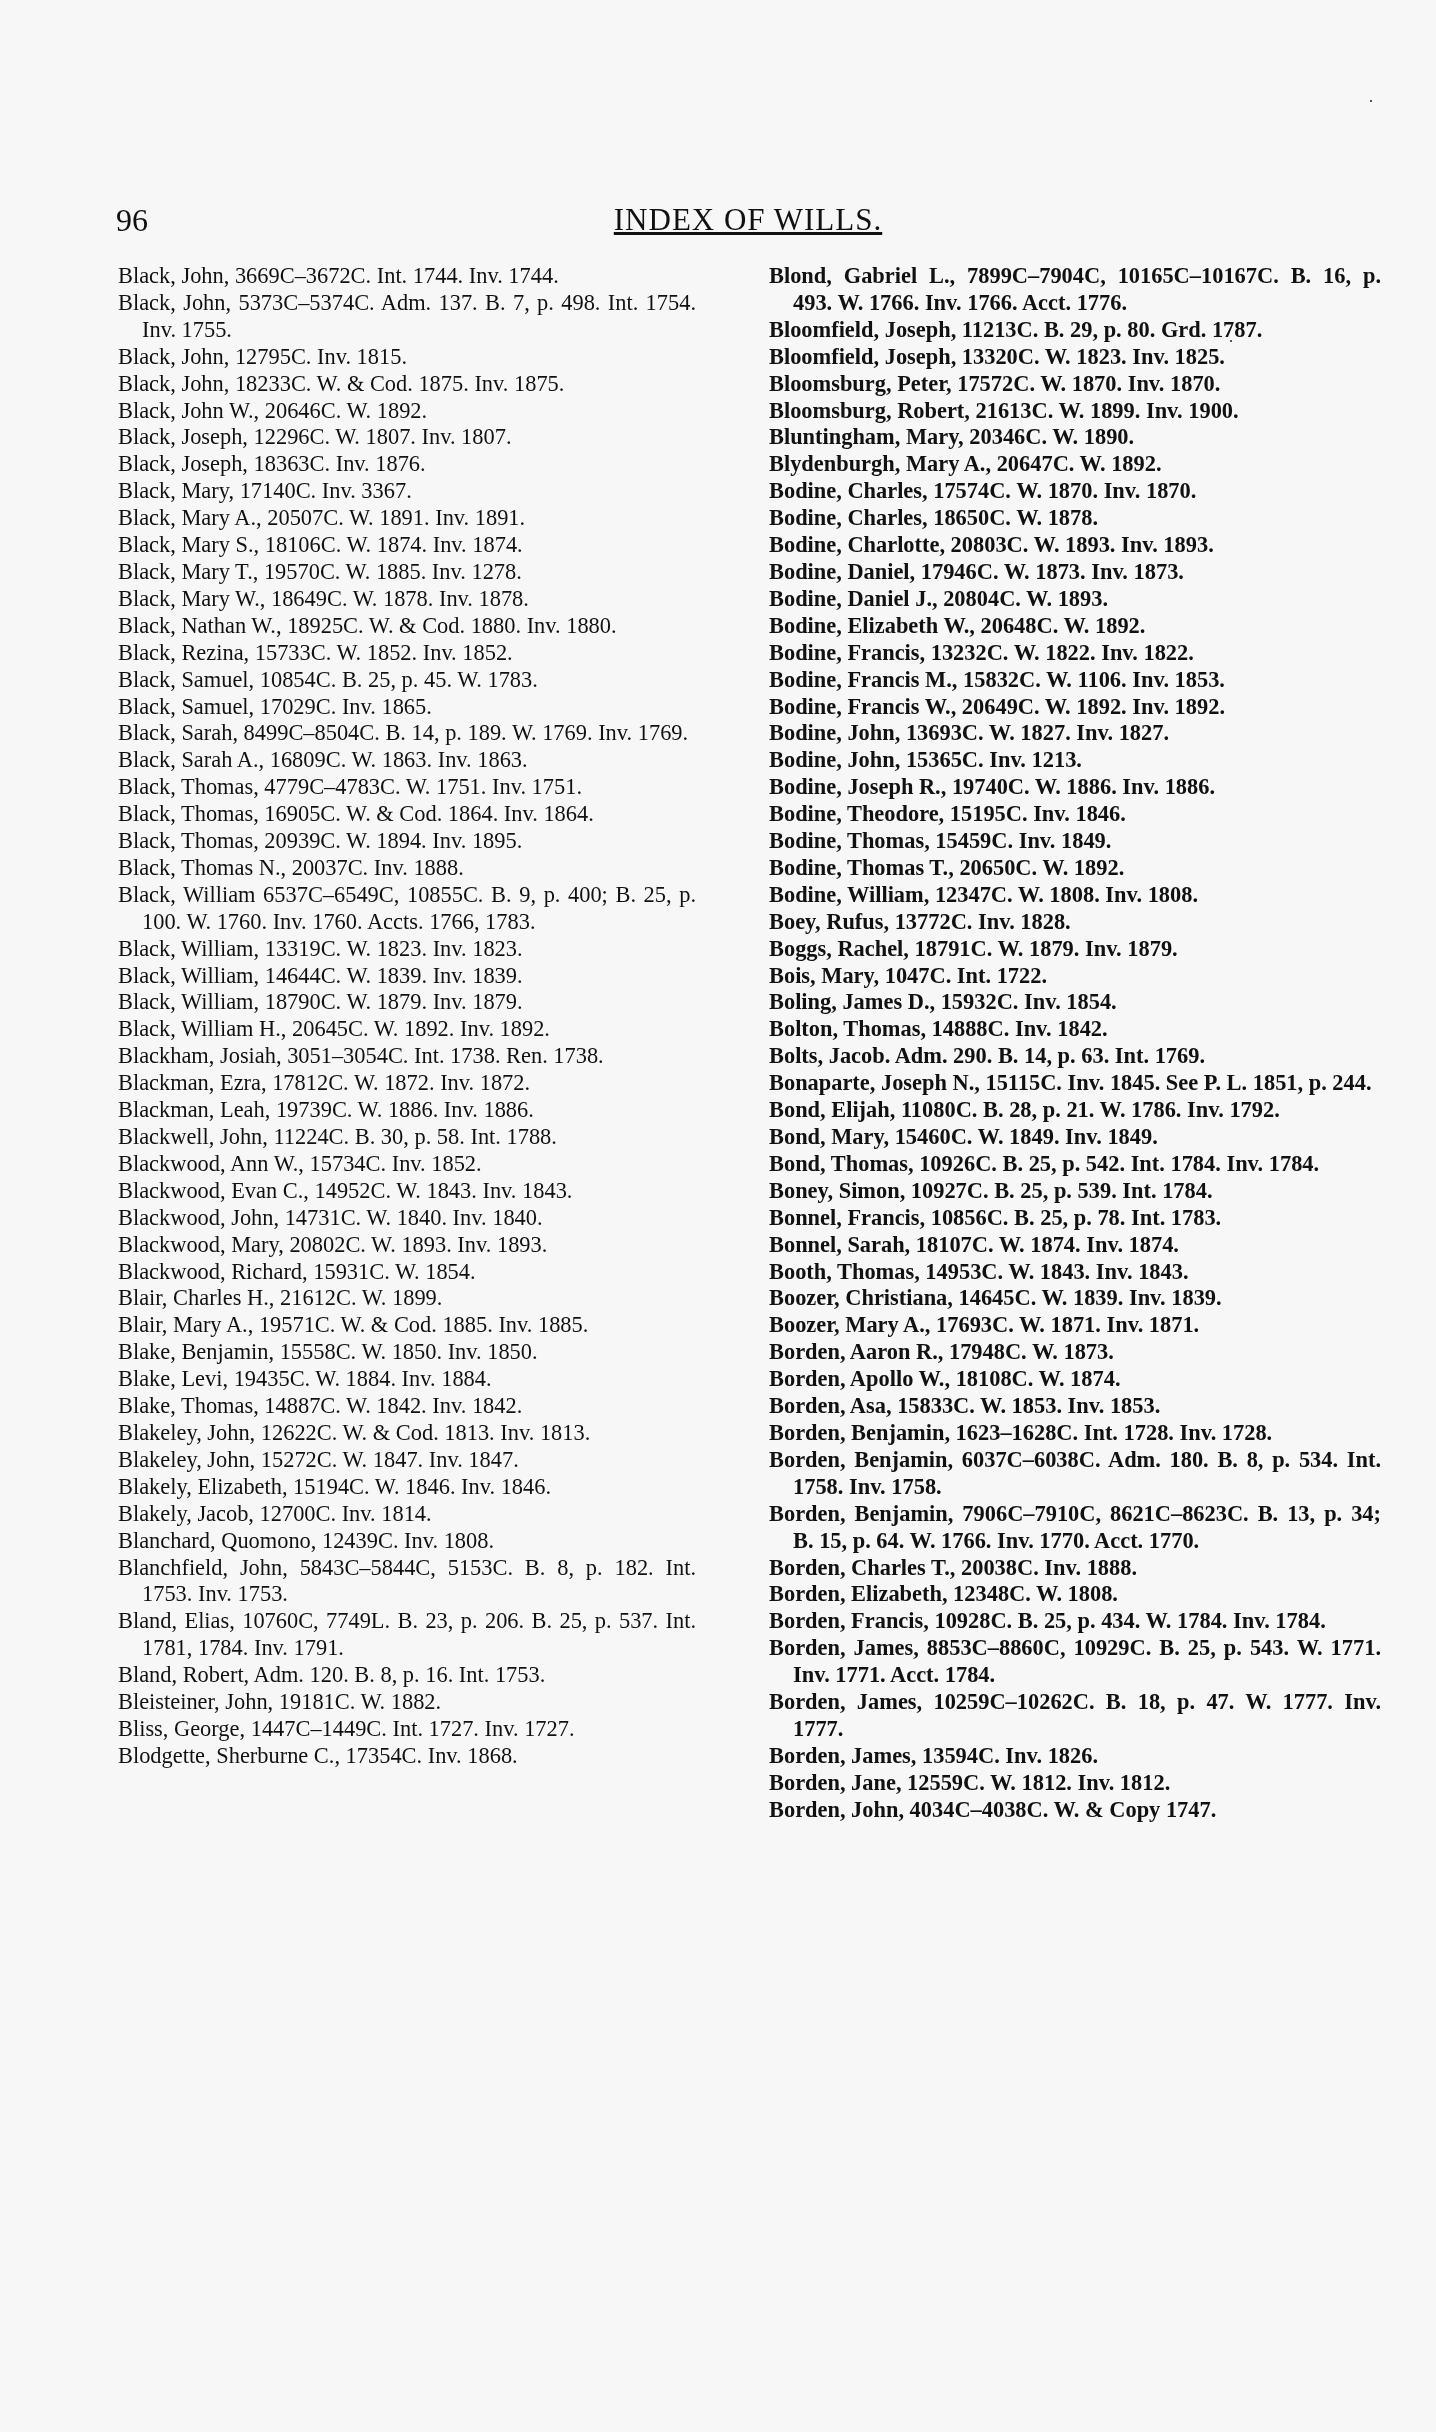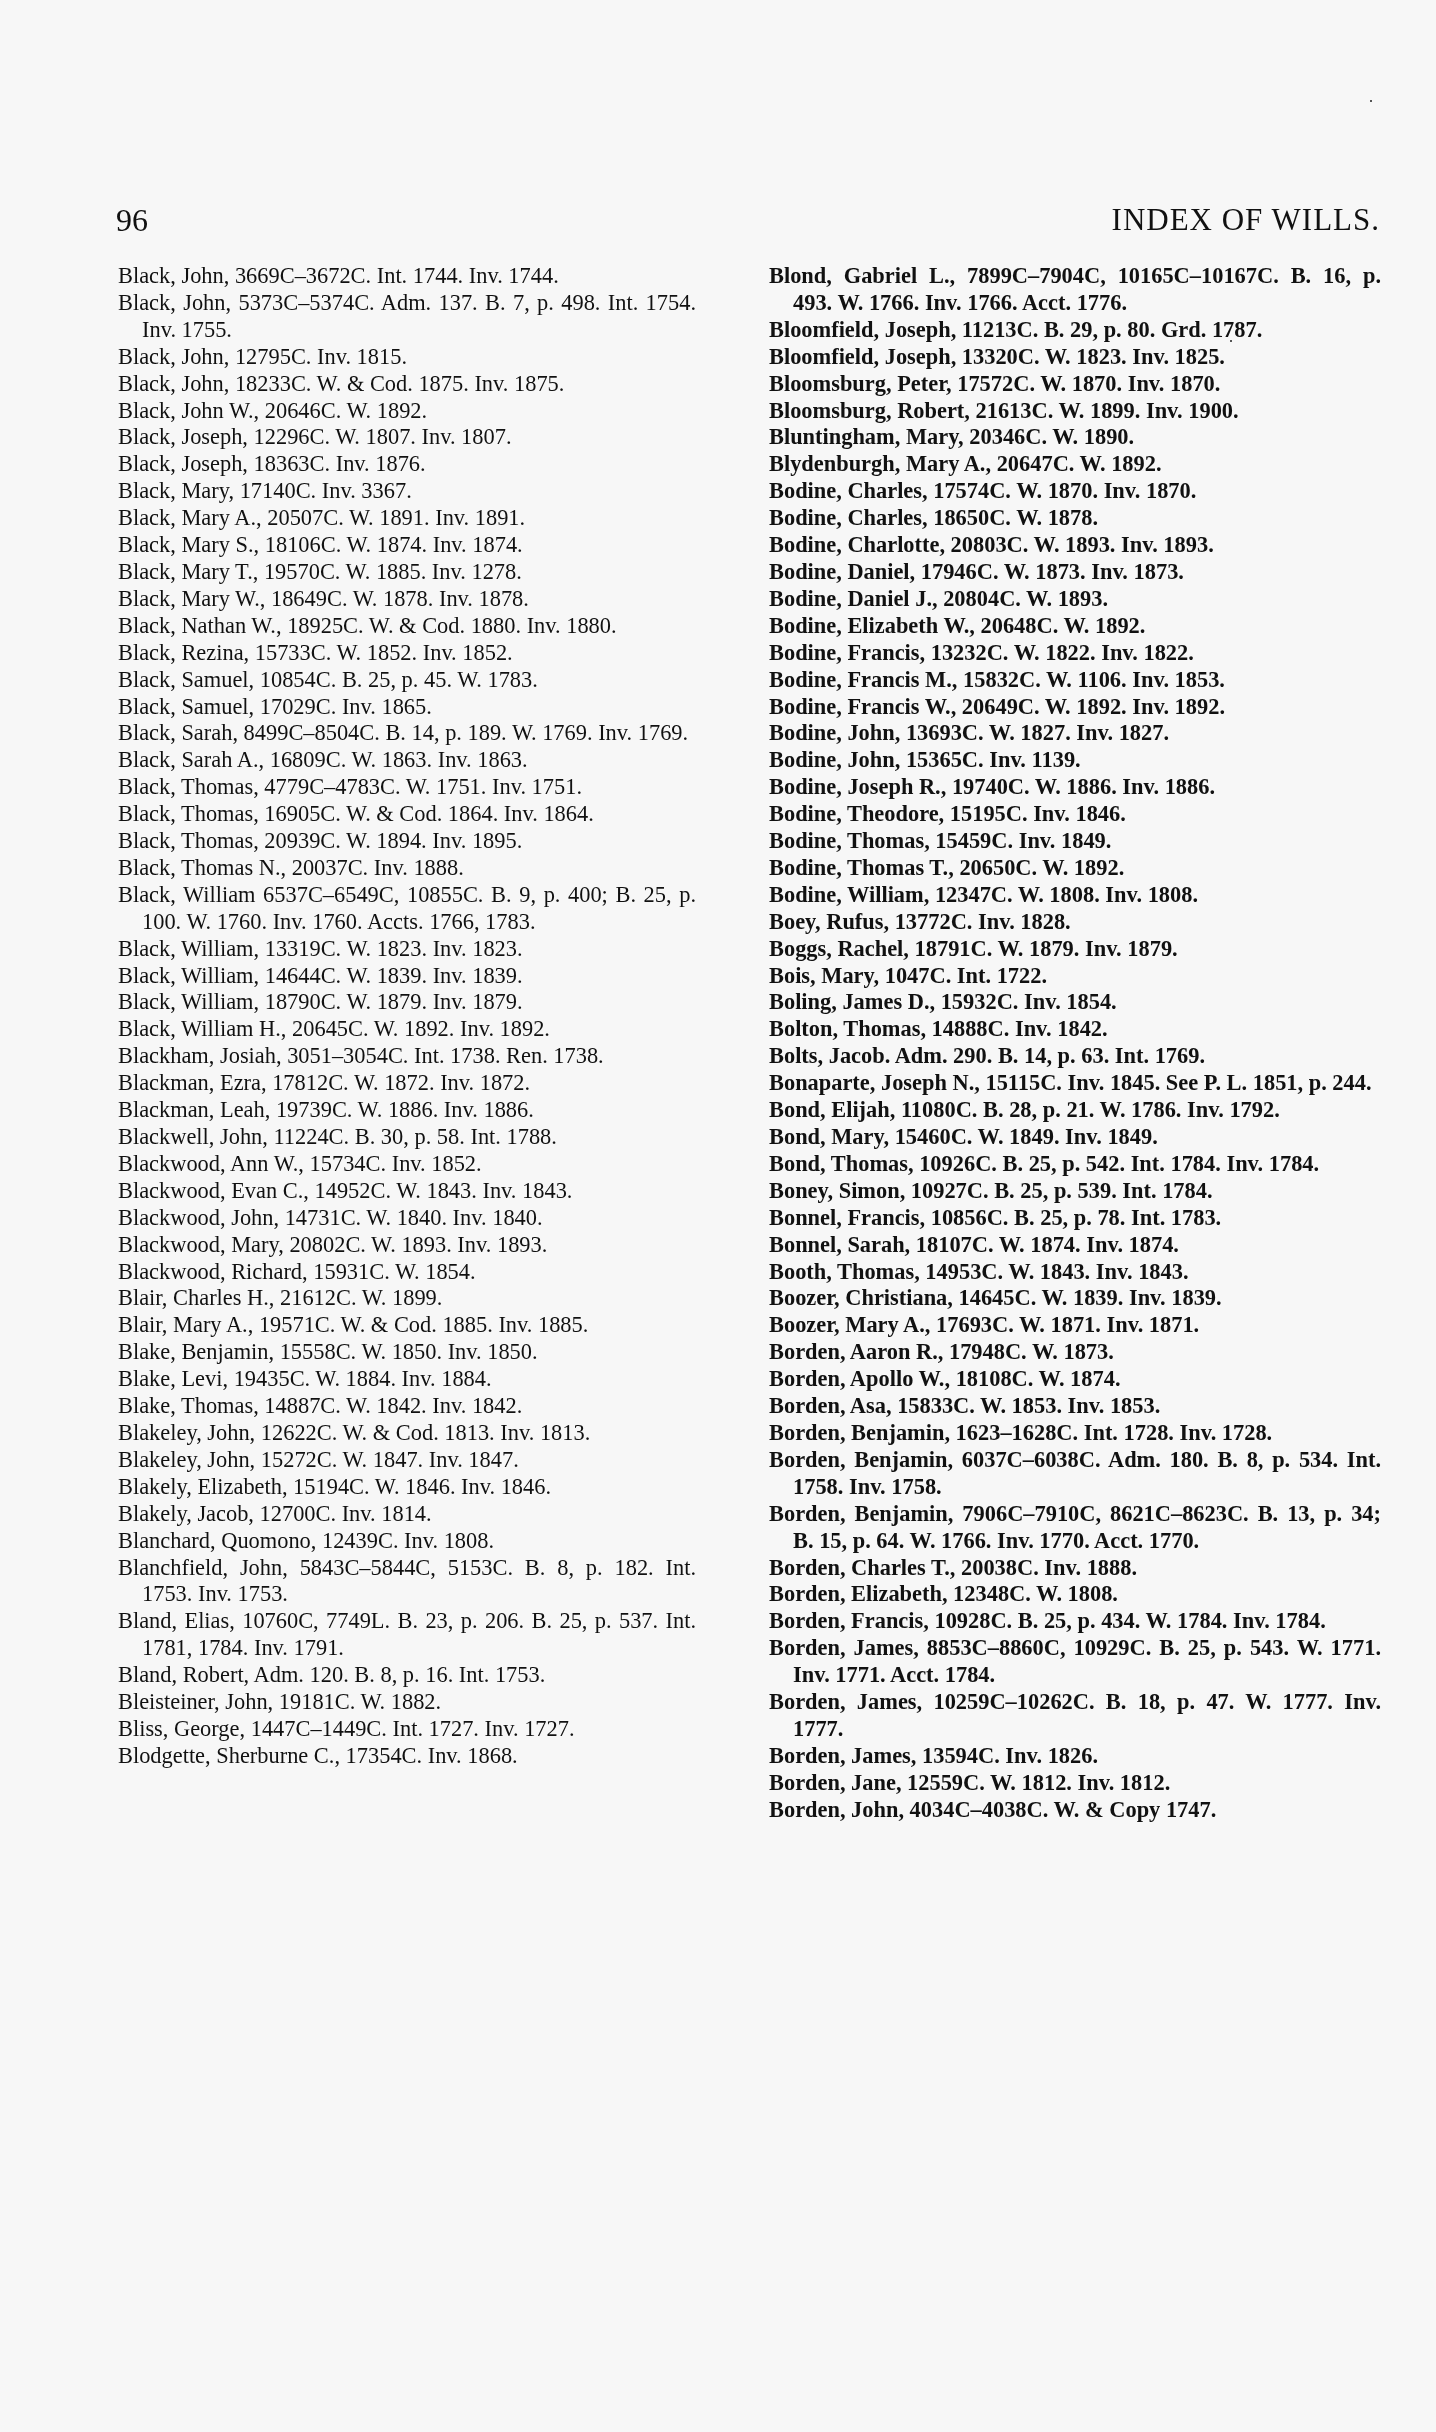--- a/index.html
+++ b/index.html
@@ -12,22 +12,22 @@
     overflow: hidden;
   }
   .page-header {
     position: absolute; top: 200px; left: 116px; width: 1264px; height: 40px;
   }
   .page-number {
     position: absolute; left: 0; top: 0;
     font-size: 32px; line-height: 40px;
   }
   .running-title {
-    position: absolute; left: 0; right: 0; top: 0; text-align: right;
-    font-size: 31px; line-height: 40px; letter-spacing: 1px;
+    position: absolute; left: 0; right: 0; top: 0; text-align: center;
+    font-size: 31px; line-height: 40px; letter-spacing: 1px; text-decoration: underline;
   }
   .column {
     position: absolute; top: 263px;
     font-size: 22.4px; line-height: 26.9px;
   }
   .col-left { left: 118px; width: 578px; }
   .col-right { left: 769px; width: 612px; font-weight: bold; }
   .entry {
     padding-left: 24px; text-indent: -24px;
     text-align: justify;
@@ -108,21 +108,21 @@
     <p class="entry">Bodine, Charles, 17574C. W. 1870. Inv. 1870.</p>
     <p class="entry">Bodine, Charles, 18650C. W. 1878.</p>
     <p class="entry">Bodine, Charlotte, 20803C. W. 1893. Inv. 1893.</p>
     <p class="entry">Bodine, Daniel, 17946C. W. 1873. Inv. 1873.</p>
     <p class="entry">Bodine, Daniel J., 20804C. W. 1893.</p>
     <p class="entry">Bodine, Elizabeth W., 20648C. W. 1892.</p>
     <p class="entry">Bodine, Francis, 13232C. W. 1822. Inv. 1822.</p>
     <p class="entry">Bodine, Francis M., 15832C. W. 1106. Inv. 1853.</p>
     <p class="entry">Bodine, Francis W., 20649C. W. 1892. Inv. 1892.</p>
     <p class="entry">Bodine, John, 13693C. W. 1827. Inv. 1827.</p>
-    <p class="entry">Bodine, John, 15365C. Inv. 1139.</p>
+    <p class="entry">Bodine, John, 15365C. Inv. 1213.</p>
     <p class="entry">Bodine, Joseph R., 19740C. W. 1886. Inv. 1886.</p>
     <p class="entry">Bodine, Theodore, 15195C. Inv. 1846.</p>
     <p class="entry">Bodine, Thomas, 15459C. Inv. 1849.</p>
     <p class="entry">Bodine, Thomas T., 20650C. W. 1892.</p>
     <p class="entry">Bodine, William, 12347C. W. 1808. Inv. 1808.</p>
     <p class="entry">Boey, Rufus, 13772C. Inv. 1828.</p>
     <p class="entry">Boggs, Rachel, 18791C. W. 1879. Inv. 1879.</p>
     <p class="entry">Bois, Mary, 1047C. Int. 1722.</p>
     <p class="entry">Boling, James D., 15932C. Inv. 1854.</p>
     <p class="entry">Bolton, Thomas, 14888C. Inv. 1842.</p>

